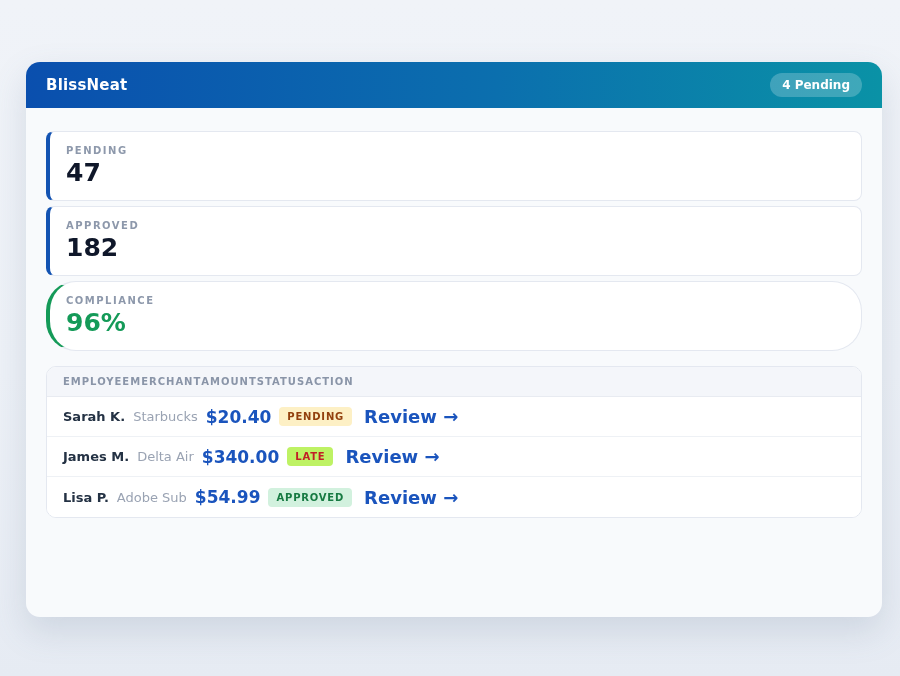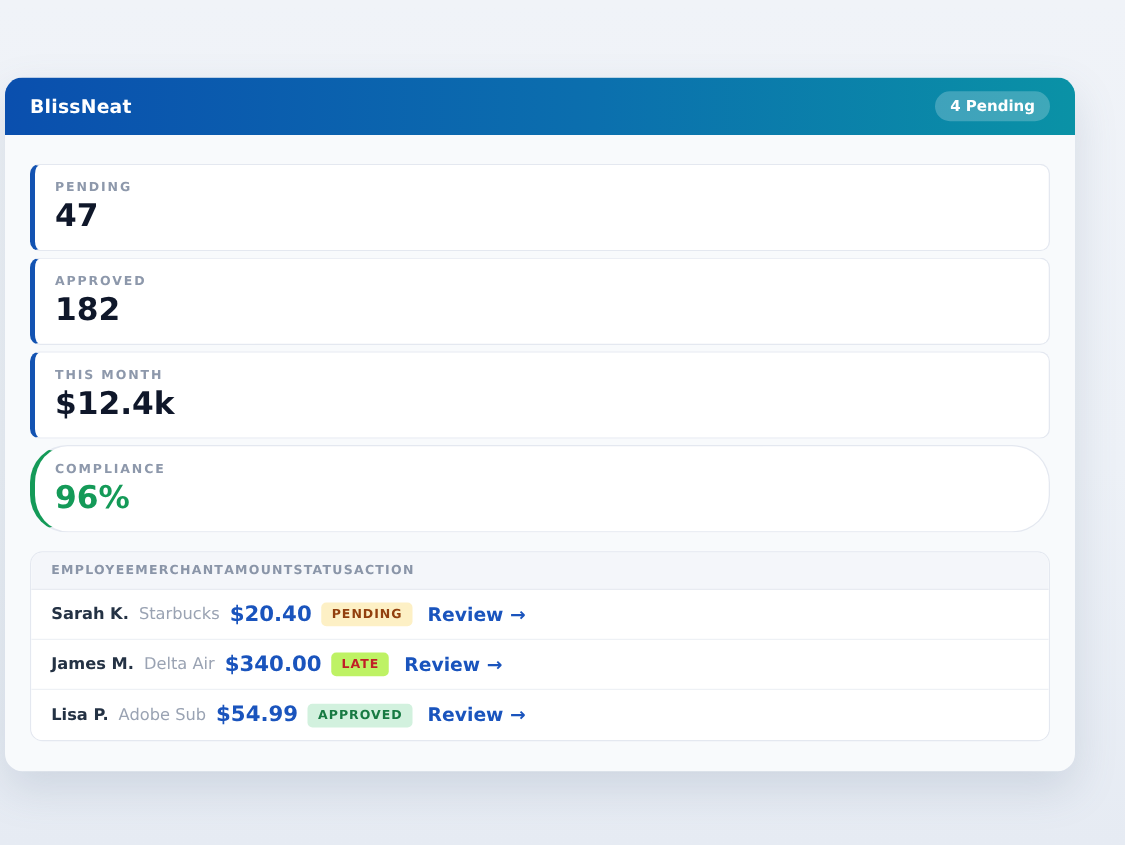--- a/index.html
+++ b/index.html
@@ -6,21 +6,21 @@
   html, body {
     width: 900px; height: 676px;
     font-family: "DejaVu Sans", "Liberation Sans", sans-serif;
     overflow: hidden;
   }
   body {
     background: linear-gradient(180deg, #f0f3f8 0%, #edf1f7 55%, #e6ebf3 100%);
   }
   .app-panel {
     position: absolute;
-    left: 4px; top: 62px;
+    left: 26px; top: 62px;
     width: 856px; height: 555px;
     background: #f8fafc;
     border-radius: 14px;
     box-shadow: 0 14px 34px rgba(90, 110, 140, 0.18);
     overflow: hidden;
   }
   .app-header {
     height: 46px;
     background: linear-gradient(90deg, #0a4fae 0%, #0b6fae 55%, #0a92a6 100%);
     display: flex;
@@ -110,21 +110,21 @@
     font-weight: bold;
     letter-spacing: 0.8px;
     padding: 4px 8px;
     border-radius: 4px;
     text-transform: uppercase;
   }
   .status-badge[data-status="pending"]  { background: #fdf0c5; color: #92400e; }
   .status-badge[data-status="late"]     { background: #bef264; color: #c11f26; }
   .status-badge[data-status="approved"] { background: #d2f1de; color: #177a42; }
   .review-link {
-    font-size: 15px;
+    font-size: 18px;
     font-weight: bold;
     color: #1a54bd;
     text-decoration: none;
     cursor: pointer;
     margin-left: 4px;
   }
 </style>
 </head>
 <body>
 
@@ -140,24 +140,20 @@
     <div class="stat-card" data-accent="blue">
       <div class="stat-label">PENDING</div>
       <div class="stat-value">47</div>
     </div>
 
     <div class="stat-card" data-accent="blue">
       <div class="stat-label">APPROVED</div>
       <div class="stat-value">182</div>
     </div>
 
-    <div class="stat-card" data-accent="blue">
-      <div class="stat-label">THIS MONTH</div>
-      <div class="stat-value">$12.4k</div>
-    </div>
 
     <div class="stat-card" data-accent="green">
       <div class="stat-label">COMPLIANCE</div>
       <div class="stat-value">96%</div>
     </div>
 
     <div class="table-card">
 
       <div class="table-header">
         <span class="th">EMPLOYEE</span>

